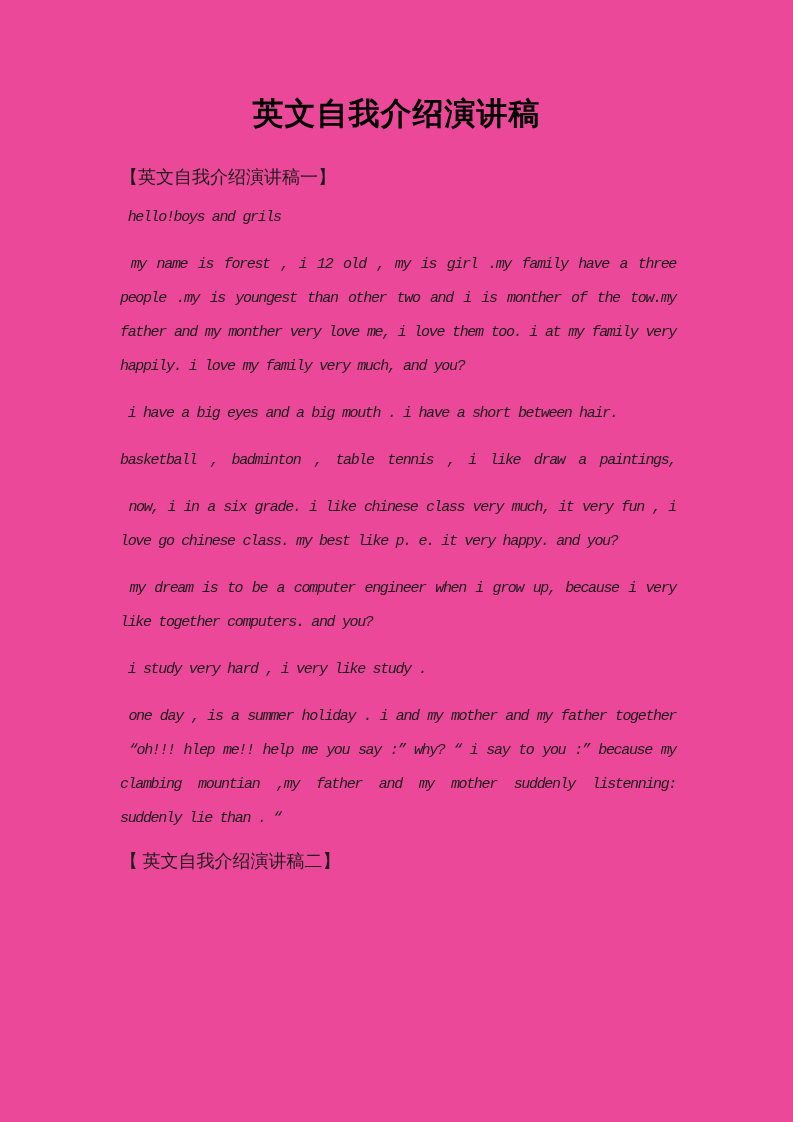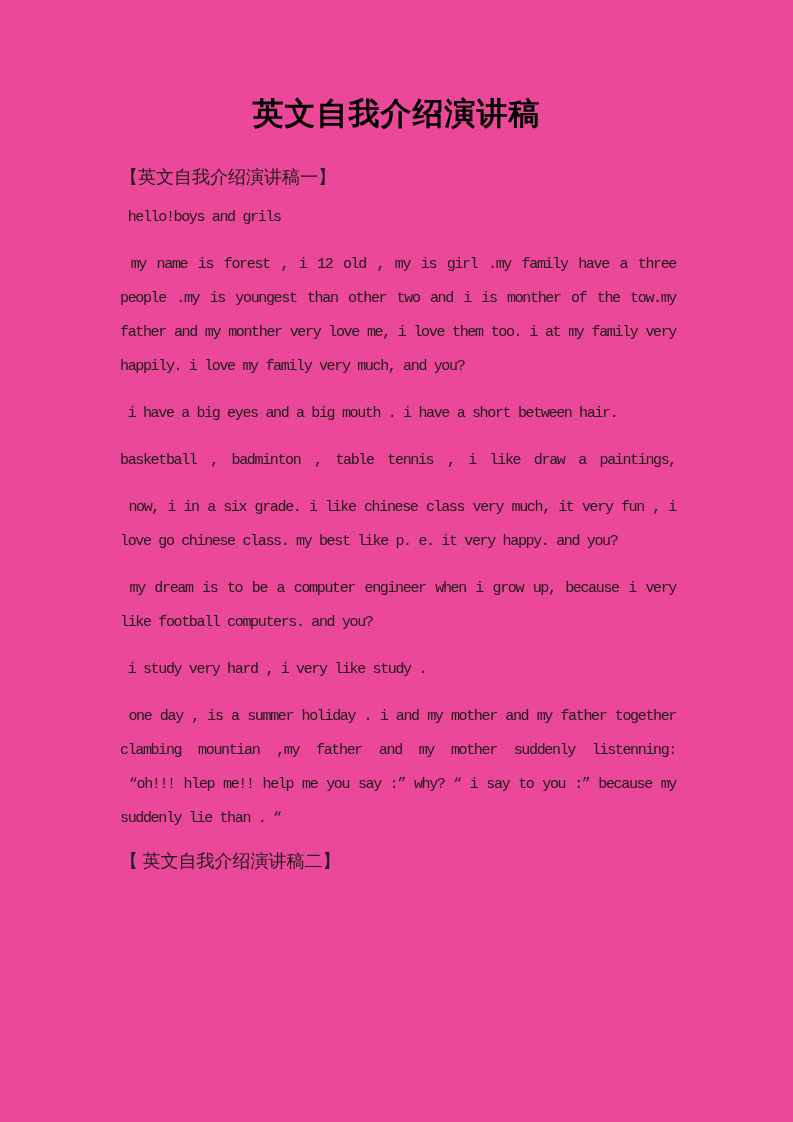--- a/index.html
+++ b/index.html
@@ -40,20 +40,21 @@
   [data-paras] { margin-top: 3px; }
   .para { margin-top: 13px; }
   .line {
     font-family: "Liberation Mono", "DejaVu Sans Mono", monospace;
     font-size: 15px;
     line-height: 34px;
     letter-spacing: -1.35px;
     color: #1b1b1b;
     white-space: pre-wrap;
     text-align: left;
+    font-style: italic;
   }
   .line.just {
     text-align: justify;
     text-align-last: justify;
   }
 </style>
 </head>
 <body>
 
 <div class="page">
@@ -76,29 +77,29 @@
           </div>
           <div class="para">
             <div class="line just">basketball , badminton , table tennis , i like draw a paintings,</div>
           </div>
           <div class="para">
             <div class="line just">&nbsp;now, i in a six grade. i like chinese class very much, it very fun , i</div>
             <div class="line">love go chinese class. my best like p. e. it very happy. and you?</div>
           </div>
           <div class="para">
             <div class="line just">&nbsp;my dream is to be a computer engineer when i grow up, because i very</div>
-            <div class="line">like football computers. and you?</div>
+            <div class="line">like together computers. and you?</div>
           </div>
           <div class="para">
             <div class="line">&nbsp;i study very hard , i very like study .</div>
           </div>
           <div class="para">
             <div class="line just">&nbsp;one day , is a summer holiday . i and my mother and my father together</div>
+            <div class="line just">&nbsp;“oh!!! hlep me!! help me you say :” why? “ i say to you :” because my</div>
             <div class="line just">clambing mountian ,my father and my mother suddenly listenning:</div>
-            <div class="line just">&nbsp;“oh!!! hlep me!! help me you say :” why? “ i say to you :” because my</div>
             <div class="line">suddenly lie than . “</div>
           </div>
         </div>
     </div>
     <div class="section">
       <div class="section-heading h2">【 英文自我介绍演讲稿二】</div>
       <div data-paras="1"></div>
     </div>
   </div>
 </div>

